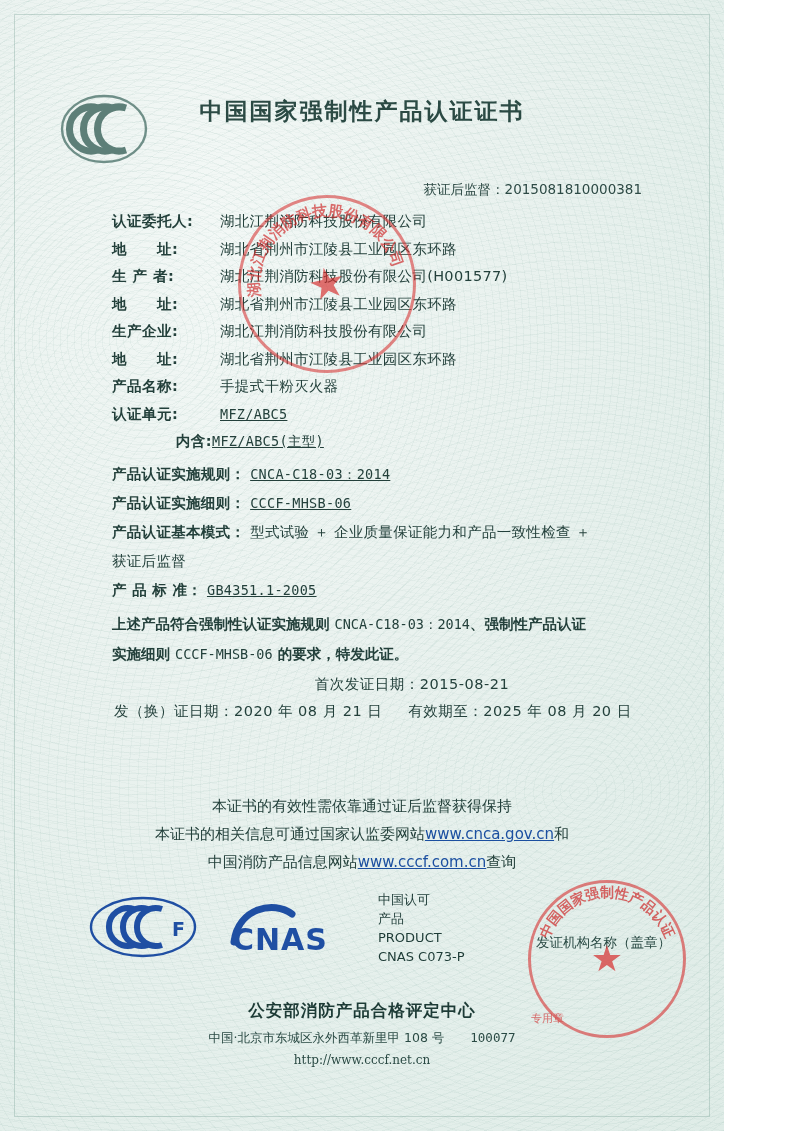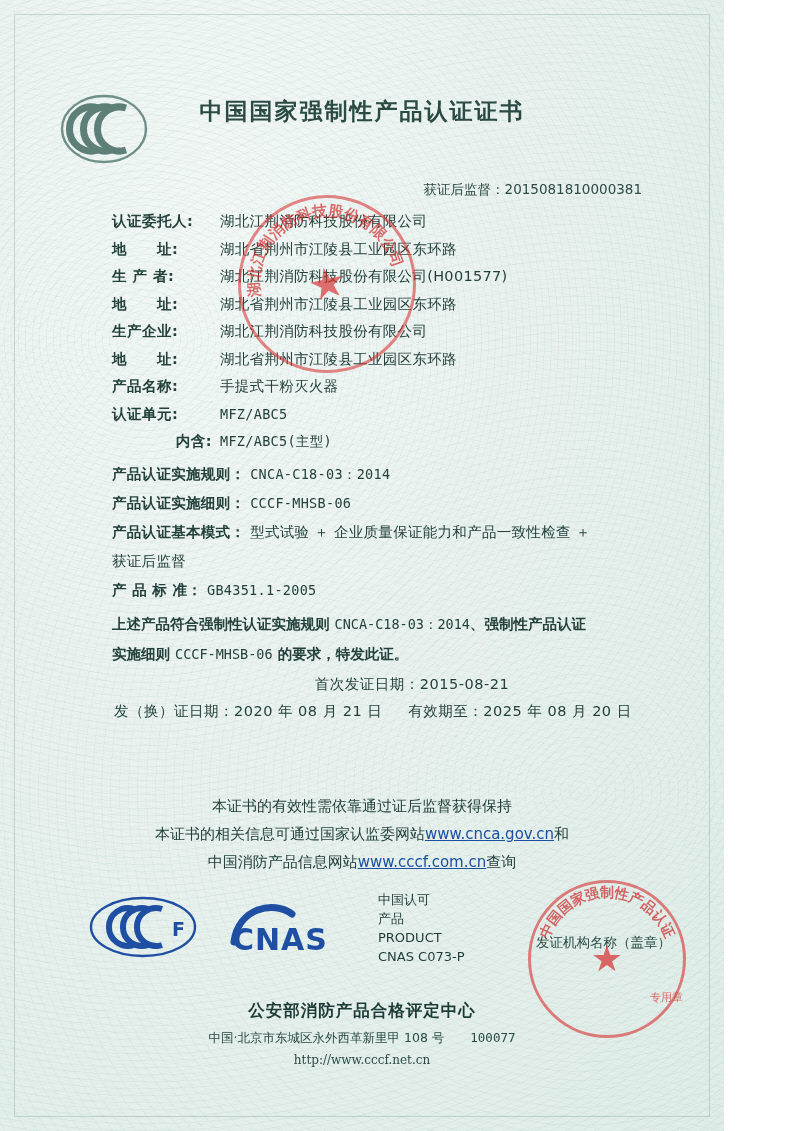--- a/index.html
+++ b/index.html
@@ -104,24 +104,24 @@
     letter-spacing: 0.5px;
     white-space: nowrap;
   }
   .val {
     flex: 1;
     letter-spacing: 0.3px;
   }
   .val.mono {
     font-family: "DejaVu Sans Mono", monospace;
     font-size: 13.5px;
+    text-decoration: underline;
   }
   .row.indent .lbl {
     text-align: right;
-    padding-right: 8px;
     width: 100px;
     flex: 0 0 100px;
   }
 
   .wide-row {
     font-size: 14.5px;
     letter-spacing: 0.3px;
     line-height: 29px;
   }
   .wide-row b { font-weight: bold; }
@@ -271,22 +271,22 @@
     inset: 0;
   }
   .stamp-arc text {
     fill: rgba(206,38,38,0.85);
     font-family: "DejaVu Sans", sans-serif;
     font-weight: bold;
   }
   .stamp-sub {
     position: absolute;
     left: 0; right: 0;
-    bottom: 30px;
-    text-align: right;
+    bottom: 9px;
+    text-align: left;
     font-family: "DejaVu Sans", sans-serif;
     font-size: 11px;
     color: rgba(206,38,38,0.8);
   }
 </style>
 </head>
 <body>
 
 <div class="page">
   <div class="texture"></div>

